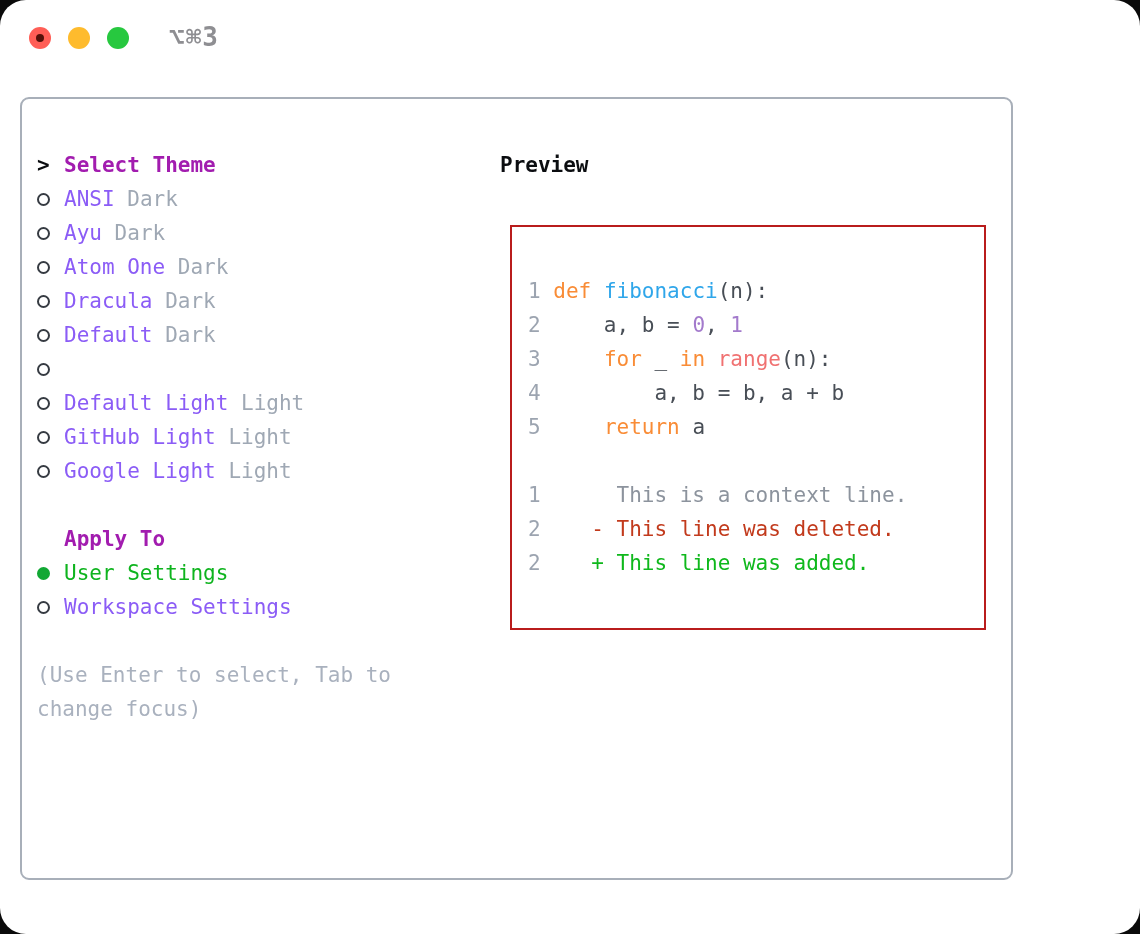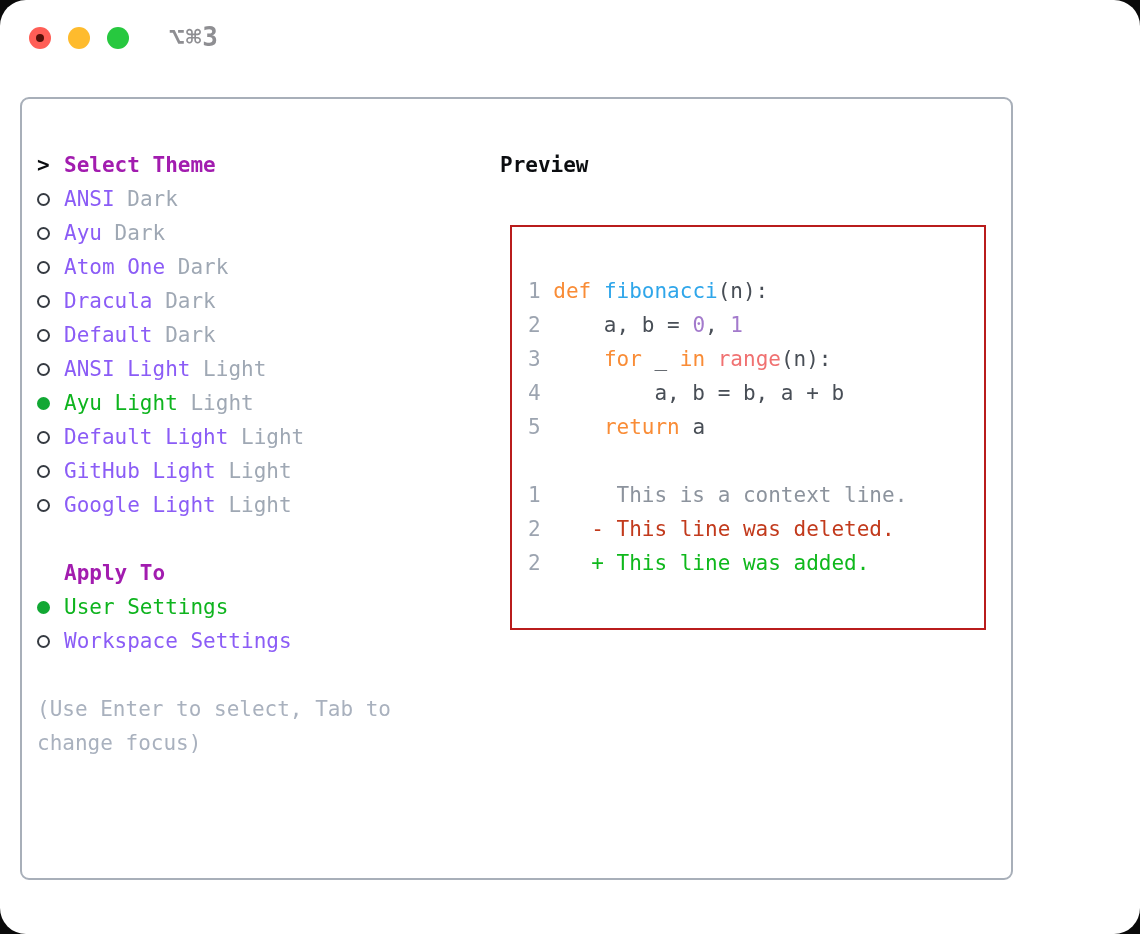--- a/index.html
+++ b/index.html
@@ -73,22 +73,21 @@
         <span class="marker"><span class="arrow">&gt;</span></span>
         <span class="txt htext">Select Theme</span>
       </div>
 
       <div id="theme-list">
           <div class="row"><span class="marker"><span class="circle"></span></span><span class="txt"><span class="lbl">ANSI</span> <span class="var">Dark</span></span></div>
           <div class="row"><span class="marker"><span class="circle"></span></span><span class="txt"><span class="lbl">Ayu</span> <span class="var">Dark</span></span></div>
           <div class="row"><span class="marker"><span class="circle"></span></span><span class="txt"><span class="lbl">Atom One</span> <span class="var">Dark</span></span></div>
           <div class="row"><span class="marker"><span class="circle"></span></span><span class="txt"><span class="lbl">Dracula</span> <span class="var">Dark</span></span></div>
           <div class="row"><span class="marker"><span class="circle"></span></span><span class="txt"><span class="lbl">Default</span> <span class="var">Dark</span></span></div>
-          <div class="row"><span class="marker"><span class="circle"></span></span><span class="txt"><span class="lbl">ANSI Light</span> <span class="var">Light</span></span></div>
-          <div class="row sel"><span class="marker"><span class="circle on"></span></span><span class="txt"><span class="lbl">Ayu Light</span> <span class="var">Light</span></span></div>
+          <div class="row"><span class="marker"><span class="circle"></span></span></div>
           <div class="row"><span class="marker"><span class="circle"></span></span><span class="txt"><span class="lbl">Default Light</span> <span class="var">Light</span></span></div>
           <div class="row"><span class="marker"><span class="circle"></span></span><span class="txt"><span class="lbl">GitHub Light</span> <span class="var">Light</span></span></div>
           <div class="row"><span class="marker"><span class="circle"></span></span><span class="txt"><span class="lbl">Google Light</span> <span class="var">Light</span></span></div>
         </div>
 
       <div class="spacer"></div>
 
       <div class="row">
         <span class="marker"></span>
         <span class="txt htext">Apply To</span>

